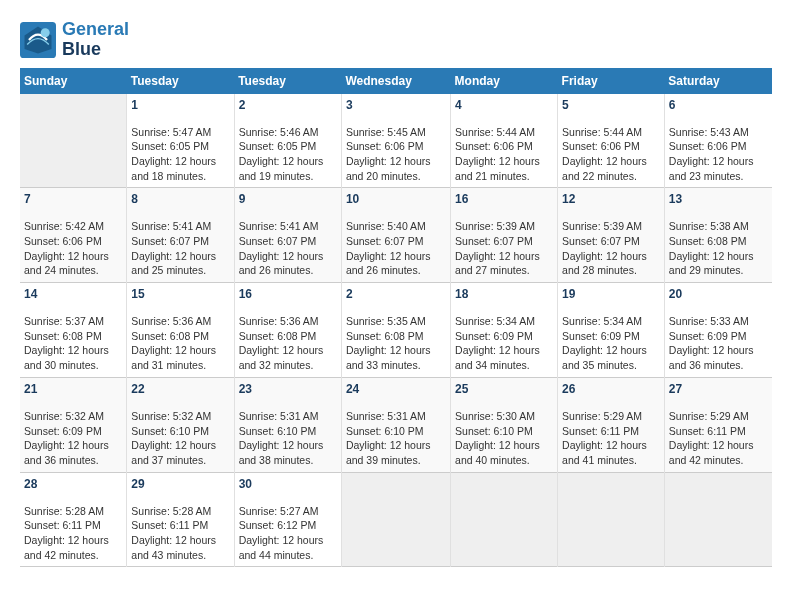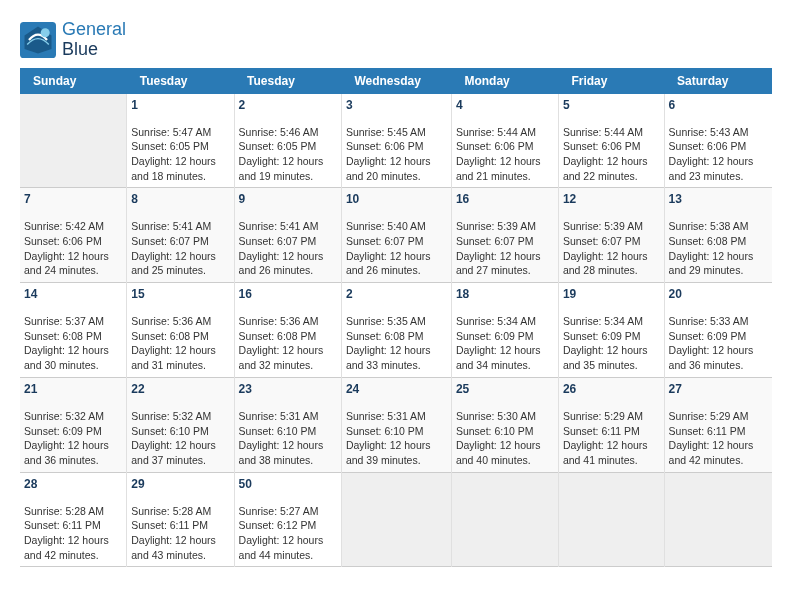--- a/index.html
+++ b/index.html
@@ -16,21 +16,21 @@
       align-items: flex-start;
       margin-bottom: 8px;
     }
     .logo {
       display: flex;
       align-items: center;
       gap: 6px;
     }
     .logo-text {
       font-size: 18px;
-      font-weight: normal;
+      font-weight: bold;
       color: #1a3a5c;
       line-height: 1.1;
     }
     .logo-text span {
       color: #2a7ab5;
     }
     .logo-icon {
       width: 36px;
       height: 36px;
     }
@@ -47,21 +47,21 @@
       color: #333;
     }
     table {
       width: 100%;
       border-collapse: collapse;
       font-size: 11px;
     }
     thead th {
       background-color: #2a7ab5;
       color: #fff;
-      padding: 6px 13px;
+      padding: 6px 4px;
       text-align: left;
       font-size: 12px;
       font-weight: bold;
     }
     tbody tr {
       border-bottom: 1px solid #ccc;
     }
     tbody td {
       vertical-align: top;
       padding: 4px 4px 4px 4px;
@@ -246,21 +246,21 @@
       <tr>
         <td>
           <div class="day-num">28</div>
           <div class="day-info">Sunrise: 5:28 AM<br>Sunset: 6:11 PM<br>Daylight: 12 hours<br>and 42 minutes.</div>
         </td>
         <td>
           <div class="day-num">29</div>
           <div class="day-info">Sunrise: 5:28 AM<br>Sunset: 6:11 PM<br>Daylight: 12 hours<br>and 43 minutes.</div>
         </td>
         <td>
-          <div class="day-num">50</div>
+          <div class="day-num">30</div>
           <div class="day-info">Sunrise: 5:27 AM<br>Sunset: 6:12 PM<br>Daylight: 12 hours<br>and 44 minutes.</div>
         </td>
         <td class="empty-cell"></td>
         <td class="empty-cell"></td>
         <td class="empty-cell"></td>
         <td class="empty-cell"></td>
       </tr>
     </tbody>
 </table>
 

